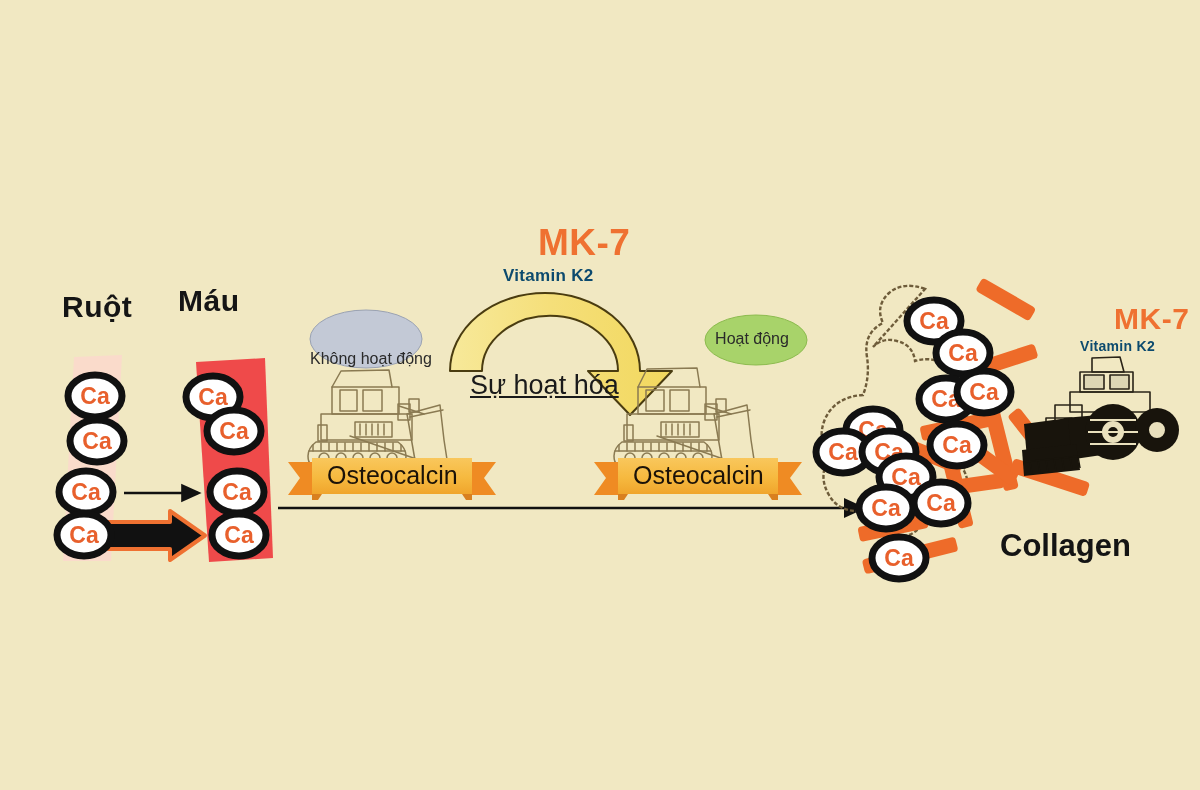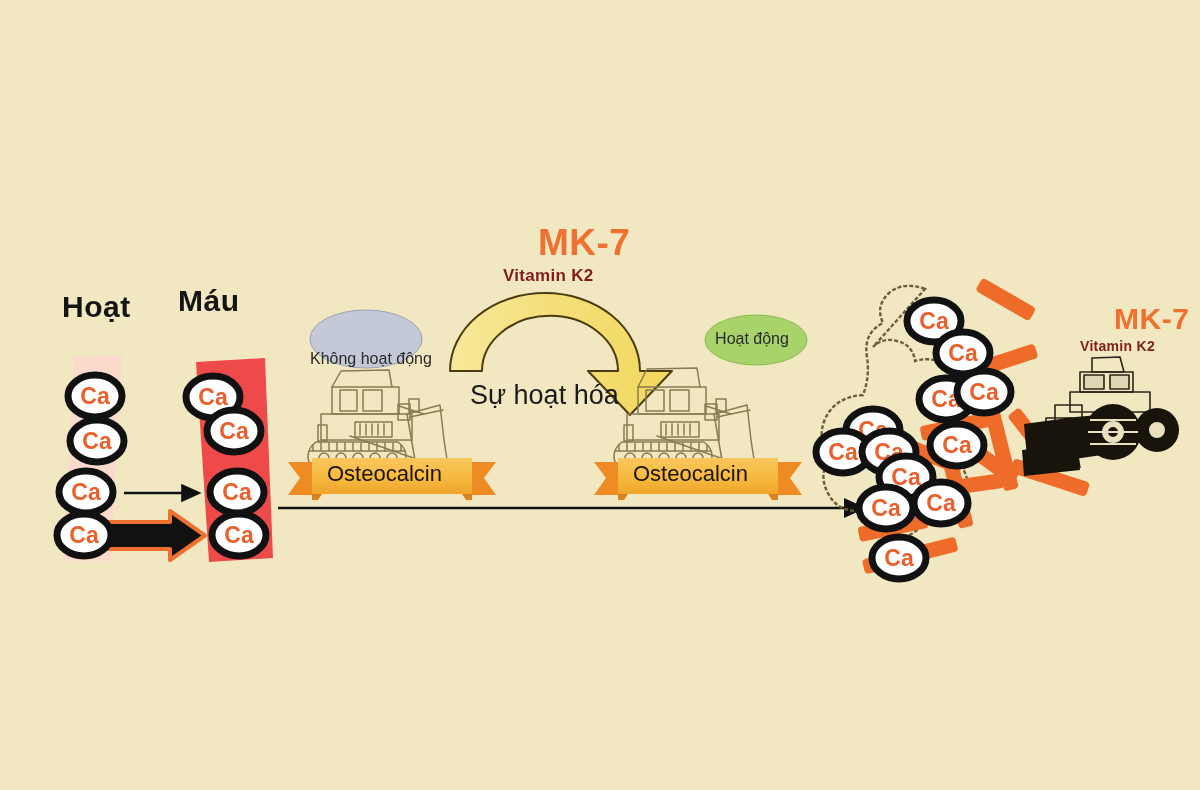--- a/index.html
+++ b/index.html
@@ -7,28 +7,28 @@
     width:1200px;height:790px;
     background:#f1e8c2;
     font-family:"Liberation Sans", sans-serif;
     overflow:hidden;
   }
   #stage{position:relative;width:1200px;height:790px;}
   #stage svg{position:absolute;left:0;top:0;}
   .lbl{position:absolute;white-space:nowrap;}
   .hdr{font-weight:bold;font-size:30px;color:#151515;letter-spacing:.5px;}
   .bigorange{font-weight:bold;font-size:37px;color:#ef7131;letter-spacing:.5px;margin-left:36px;}
-  .smallorange{font-weight:bold;font-size:17px;color:#7f1d1d;letter-spacing:.3px;}
+  .smallorange{font-weight:bold;font-size:17px;color:#0c4a6e;letter-spacing:.3px;}
   .bigorange.sm{font-size:30px;}
   .smallorange.sm{font-size:14px;}
   .vitd3{font-weight:bold;font-size:30px;color:#141414;}
   .collagen{font-weight:bold;font-size:31px;color:#141414;}
   .suhoat{font-size:27px;color:#1a1a1a;}
   .ell-txt{font-size:16px;color:#2a2a2a;text-align:center;line-height:1.12;}
-  .ribbon-txt{font-size:22px;color:#1b1208;}
+  .ribbon-txt{font-size:25px;color:#1b1208;}
 </style>
 </head>
 <body>
 
 <div id="stage">
 
   <svg width="1200" height="790" viewBox="0 0 1200 790">
     <defs>
       <linearGradient id="arcGrad" x1="0" y1="0" x2="1" y2="0">
         <stop offset="0%" stop-color="#f7e99a"></stop>
@@ -293,35 +293,36 @@
           <ellipse cx="941" cy="503" rx="27" ry="21" fill="#ffffff" stroke="#111111" stroke-width="7"></ellipse>
           <text x="941" y="511" text-anchor="middle" fill="#e8602c" font-family="&quot;Liberation Sans&quot;, sans-serif" font-size="23" font-weight="bold">Ca</text>
         </g>
         <g>
           <ellipse cx="899" cy="558" rx="27" ry="21" fill="#ffffff" stroke="#111111" stroke-width="7"></ellipse>
           <text x="899" y="566" text-anchor="middle" fill="#e8602c" font-family="&quot;Liberation Sans&quot;, sans-serif" font-size="23" font-weight="bold">Ca</text>
         </g>
       </g>
     </svg>
 
-  <div class="lbl hdr" style="left:62px;top:290px;">Hoạt</div>
+  <div class="lbl hdr" style="left:62px;top:290px;">Ruột</div>
 
   <div class="lbl hdr" style="left:178px;top:284px;text-align:right;">Máu</div>
 
 
   <div class="lbl ell-txt" style="left:310px;top:318px;width:112px;margin-top:32px;">Không hoạt động</div>
 
   <div class="lbl ell-txt" style="left:706px;top:330px;width:92px;">Hoạt động</div>
 
   <div class="lbl bigorange" style="left:502px;top:222px;">MK-7</div>
   <div class="lbl smallorange" style="left:503px;top:266px;">Vitamin K2</div>
 
-  <div class="lbl suhoat" style="left:470px;top:380px;">Sự hoạt hóa</div>
+  <div class="lbl suhoat" style="left:470px;top:370px;text-decoration:underline;">Sự hoạt hóa</div>
 
   <div class="lbl ribbon-txt" style="left:327px;top:461px;">Osteocalcin</div>
 
   <div class="lbl ribbon-txt" style="left:633px;top:461px;">Osteocalcin</div>
 
   <div class="lbl bigorange sm" style="left:1078px;top:302px;">MK-7</div>
   <div class="lbl smallorange sm" style="left:1080px;top:338px;">Vitamin K2</div>
 
+  <div class="lbl collagen" style="left:1000px;top:528px;">Collagen</div>
 
 </div>
 
 </body></html>

